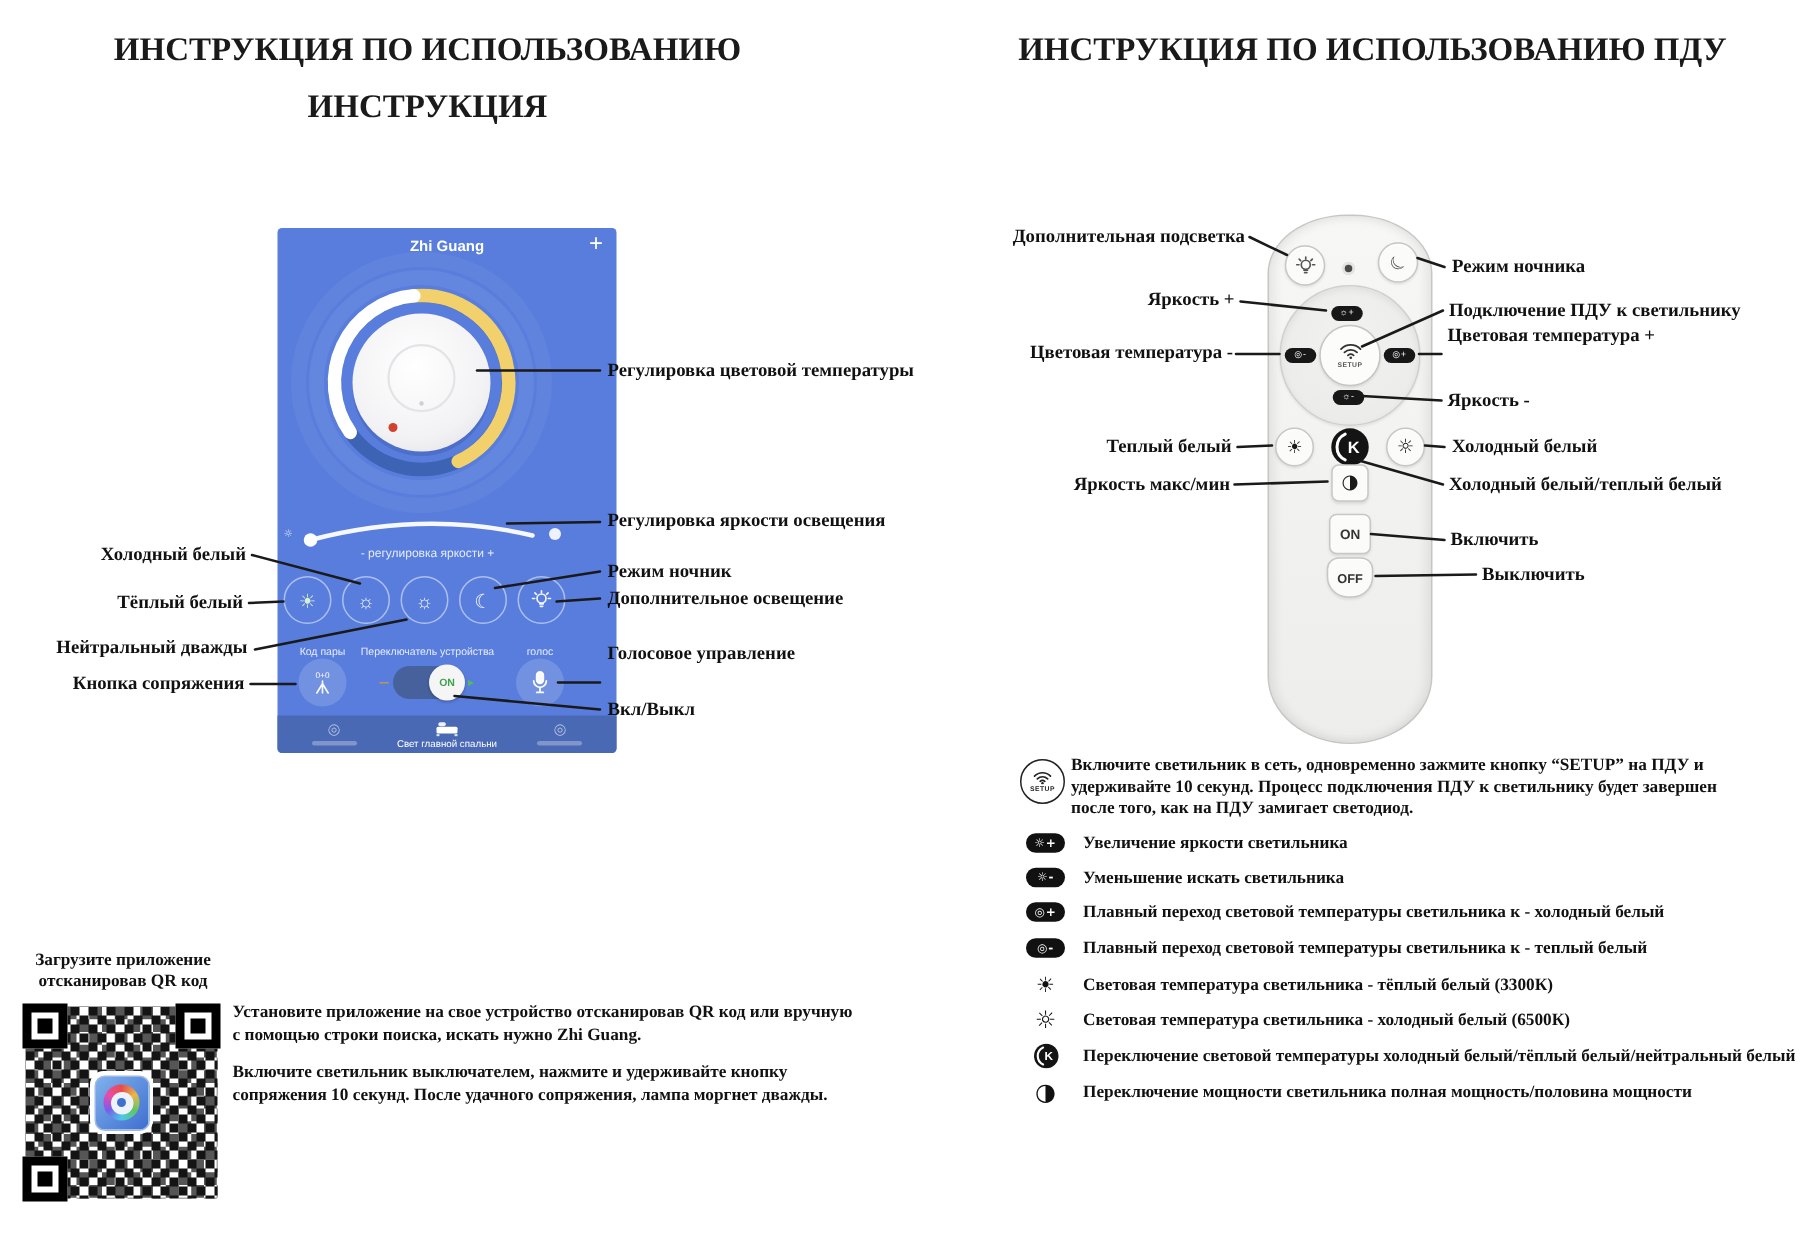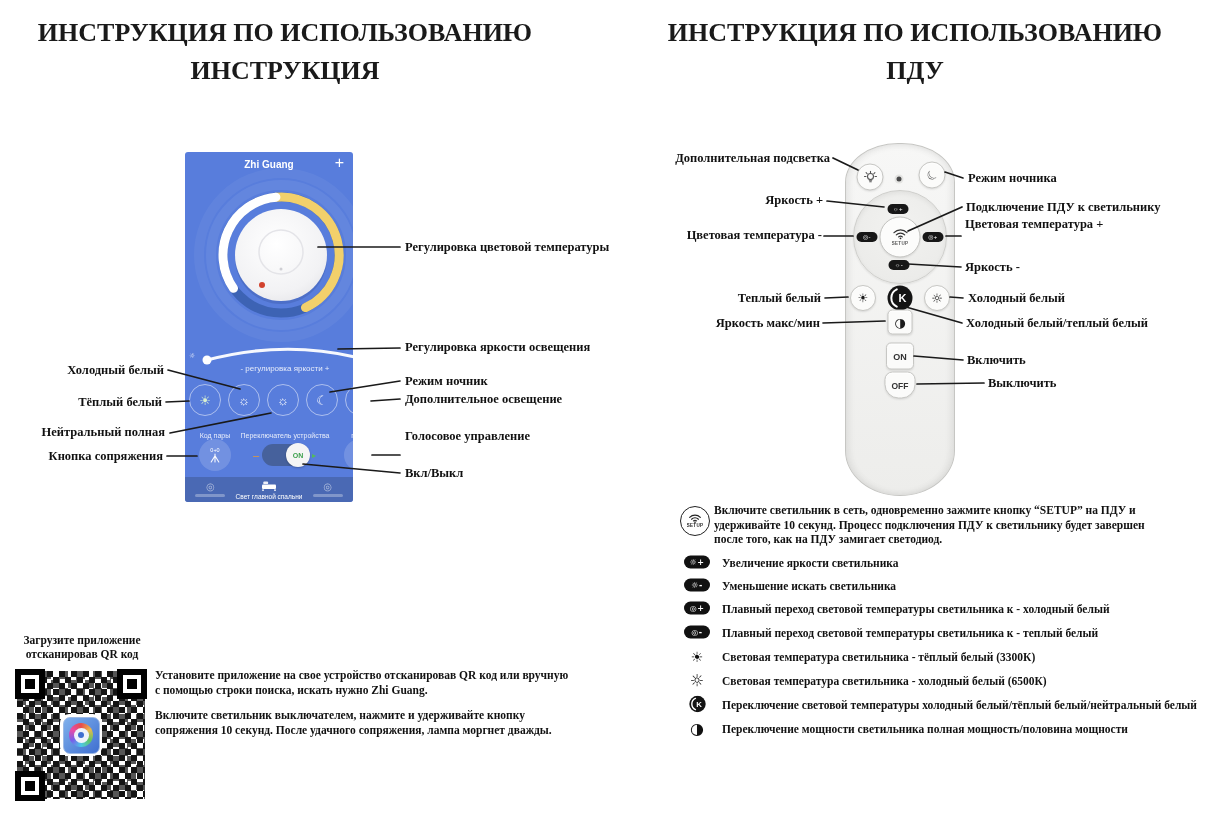--- a/index.html
+++ b/index.html
@@ -1,24 +1,24 @@
 <!DOCTYPE html>
 <html><head>
 <meta charset="utf-8">
 <style>
   html,body{margin:0;padding:0;background:#fff;}
   #page{position:relative;width:1211px;height:822px;background:#fff;overflow:hidden;
         font-family:"Liberation Serif",serif;color:#111;}
   .abs{position:absolute;}
-  .title{font-weight:700;font-size:26px;text-align:center;line-height:38px;color:#1a1a1a;}
+  .title{font-weight:700;font-size:22px;text-align:center;line-height:38px;color:#1a1a1a;}
   .callout{position:absolute;font:700 12.5px "Liberation Serif",serif;color:#111;
            white-space:nowrap;transform:translateY(-50%);}
   .callout.ra{transform:translate(-100%,-50%);}
   
-  #app{position:absolute;left:185px;top:152px;width:168px;height:350px;
+  #app{position:absolute;left:185px;top:152px;width:226px;height:350px;
        background:#587ddc;border-radius:3px;font-family:"Liberation Sans",sans-serif;}
   #app .hdr{position:absolute;top:0;left:0;right:0;height:24px;display:flex;
             align-items:center;justify-content:center;}
   #app .hdr .t{color:#fff;font-size:10px;font-weight:bold;}
   #app .hdr .plus{position:absolute;right:9px;top:2px;color:#fff;font-size:16px;font-weight:300;}
   .app-ic{position:absolute;width:30px;height:30px;border-radius:50%;
           border:1px solid rgba(255,255,255,.5);display:flex;align-items:center;
           justify-content:center;font-size:13px;color:rgba(255,255,255,.92);
           transform:translate(-50%,-50%);}
   .app-sub{position:absolute;font-size:7px;color:rgba(255,255,255,.85);
@@ -203,21 +203,21 @@
       </div>
       <div class="itm">
         <span class="dot">◎</span>
         <span class="bar"></span>
       </div>
     </div>
   </div>
 
   <div class="callout ra" style="left:164px;top:370px;">Холодный белый</div>
   <div class="callout ra" style="left:162px;top:402px;">Тёплый белый</div>
-  <div class="callout ra" style="left:165px;top:432px;">Нейтральный полная</div>
+  <div class="callout ra" style="left:165px;top:432px;">Нейтральный дважды</div>
   <div class="callout ra" style="left:163px;top:456px;">Кнопка сопряжения</div>
   <div class="callout" style="left:405px;top:247px;">Регулировка цветовой температуры</div>
   <div class="callout" style="left:405px;top:347px;">Регулировка яркости освещения</div>
   <div class="callout" style="left:405px;top:381px;">Режим ночник</div>
   <div class="callout" style="left:405px;top:399px;">Дополнительное освещение</div>
   <div class="callout" style="left:405px;top:436px;">Голосовое управление</div>
   <div class="callout" style="left:405px;top:473px;">Вкл/Выкл</div>
 
   <div id="remote">
     <div class="rbtn circ r-ctr" style="left:24px;top:33px;width:27px;height:27px;">

